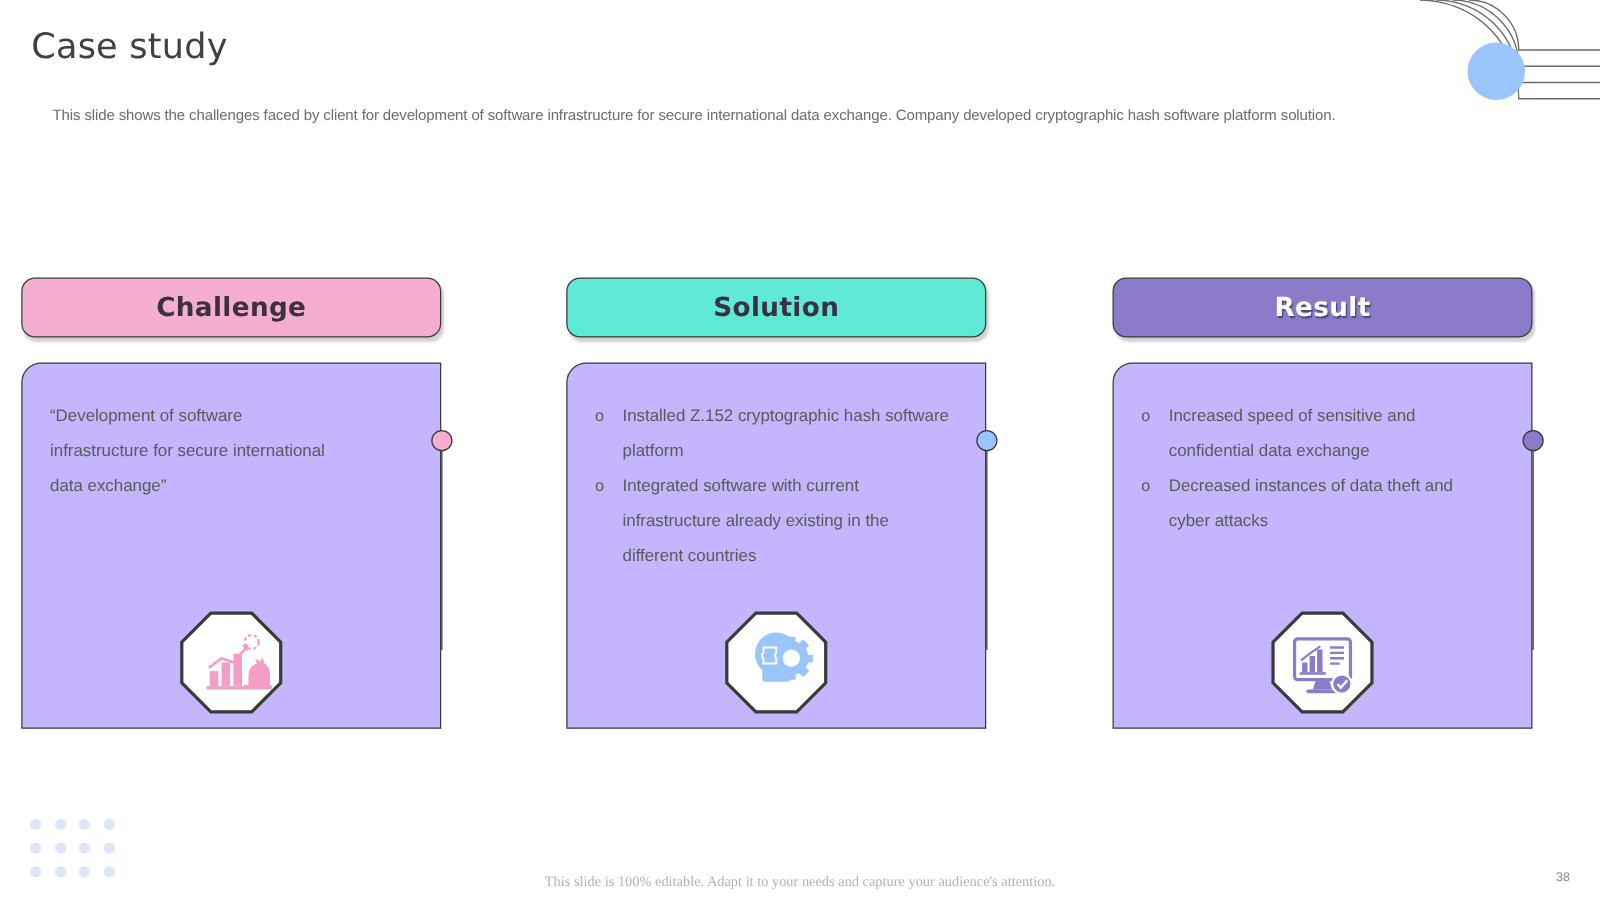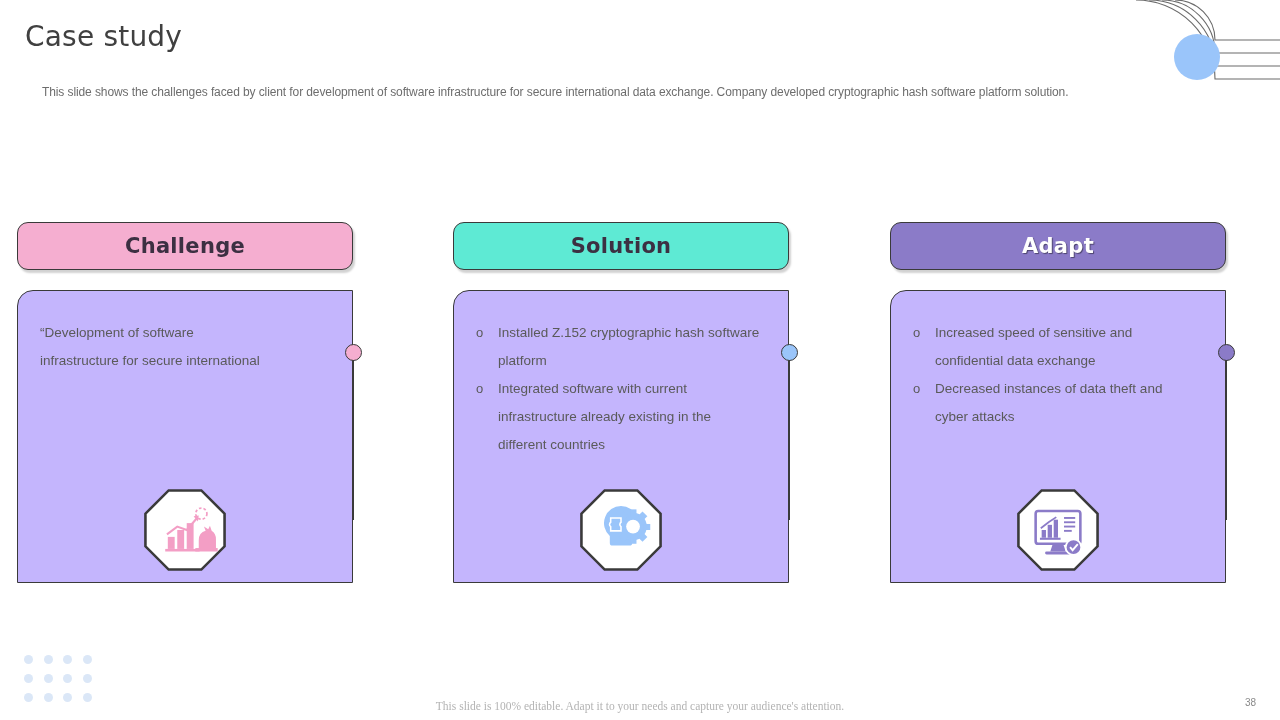--- a/index.html
+++ b/index.html
@@ -239,20 +239,21 @@
 <div class="columns">
 
   <div class="col col-0">
     <div class="pill dark-label" style="background:#F5AED0">
       <span>Challenge</span>
     </div>
     <div class="card">
       <div class="card-text">
         <span class="quote-line">“Development of software</span>
         <span class="quote-line">infrastructure for secure international</span>
+        <span class="quote-line">data exchange”</span>
       </div>
 
       <svg class="octagon" viewBox="0 0 100 100">
         <polygon points="31,4 69,4 96,31 96,69 69,96 31,96 4,69 4,31" fill="#fff" stroke="#3a3a3a" stroke-width="3"></polygon>
         <g fill="#F39EC5">
           <rect x="30" y="58" width="8" height="14"></rect>
           <rect x="41" y="50" width="8" height="22"></rect>
           <rect x="52" y="42" width="8" height="30"></rect>
           <rect x="27" y="72" width="40" height="3"></rect>
         </g>
@@ -315,21 +316,21 @@
       </svg>
     </div>
     <div class="connector">
       <div class="dot" style="background:#9AC5FA"></div>
       <div class="stem"></div>
     </div>
   </div>
 
   <div class="col col-2">
     <div class="pill light-label" style="background:#8B7BC8">
-      <span>Adapt</span>
+      <span>Result</span>
     </div>
     <div class="card">
       <div class="card-text">
         <ul class="bullets">
           <li>
             <span class="marker">o</span>
             <span>Increased speed of sensitive and confidential data exchange</span>
           </li>
           <li>
             <span class="marker">o</span>

